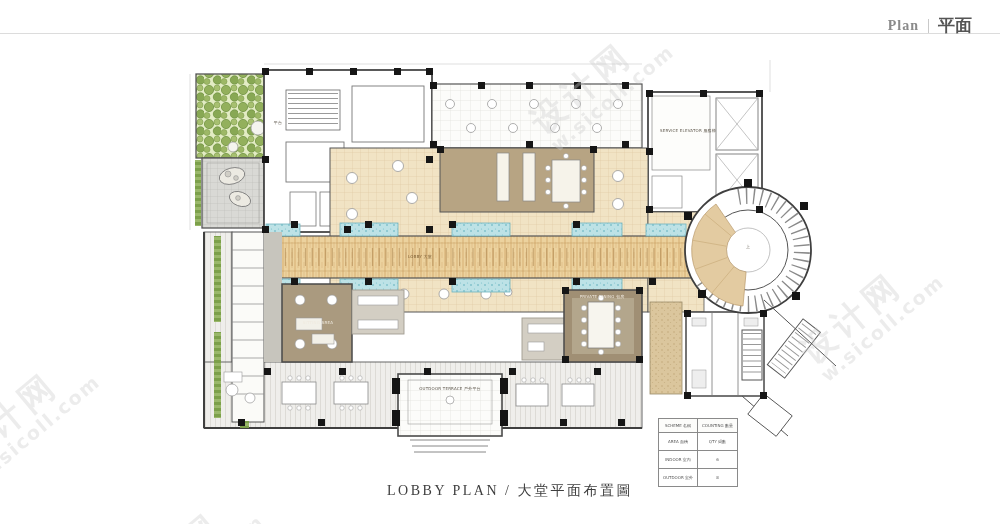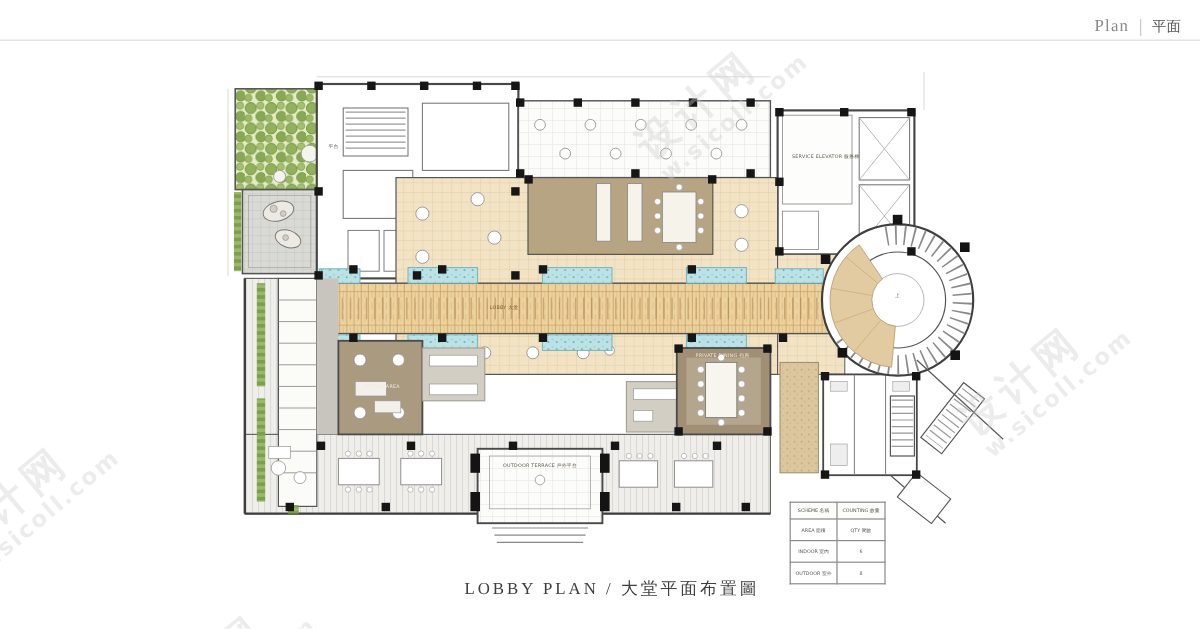--- a/index.html
+++ b/index.html
@@ -1,23 +1,23 @@
 <!DOCTYPE html>
 <html><head>
 <meta charset="utf-8">
 <style>
   html,body{margin:0;padding:0;background:#ffffff;}
   #stage{position:relative;width:1000px;height:524px;background:#fff;overflow:hidden;
          font-family:"Liberation Serif", serif;}
   
   .top-rule{position:absolute;left:0;top:33px;width:1000px;height:1px;background:#dcdcdc;}
-  .hdr{position:absolute;top:14px;right:16px;display:flex;align-items:center;gap:9px;}
+  .hdr{position:absolute;top:14px;right:28px;display:flex;align-items:center;gap:9px;font-weight:bold;}
   .hdr .en{font-size:14px;color:#8a8a8a;letter-spacing:1px;}
   .hdr .bar{width:1px;height:14px;background:#c9c9c9;}
-  .hdr .zh{font-size:12px;color:#555;font-family:"DejaVu Sans",sans-serif;}
+  .hdr .zh{font-size:17px;color:#555;font-family:"DejaVu Sans",sans-serif;}
   
   .caption{position:absolute;left:0;top:482px;width:1020px;text-align:center;
            font-size:14px;color:#3e3e3e;letter-spacing:2.5px;}
   
   .wm{position:absolute;transform:rotate(-40deg);transform-origin:left bottom;
       color:rgba(205,205,205,0.38);font-family:"DejaVu Sans",sans-serif;
       font-weight:bold;line-height:1.05;pointer-events:none;text-align:left;z-index:6;}
   .wm .l1{font-size:34px;letter-spacing:6px;}
   .wm .l2{font-size:19px;letter-spacing:2px;}
   

